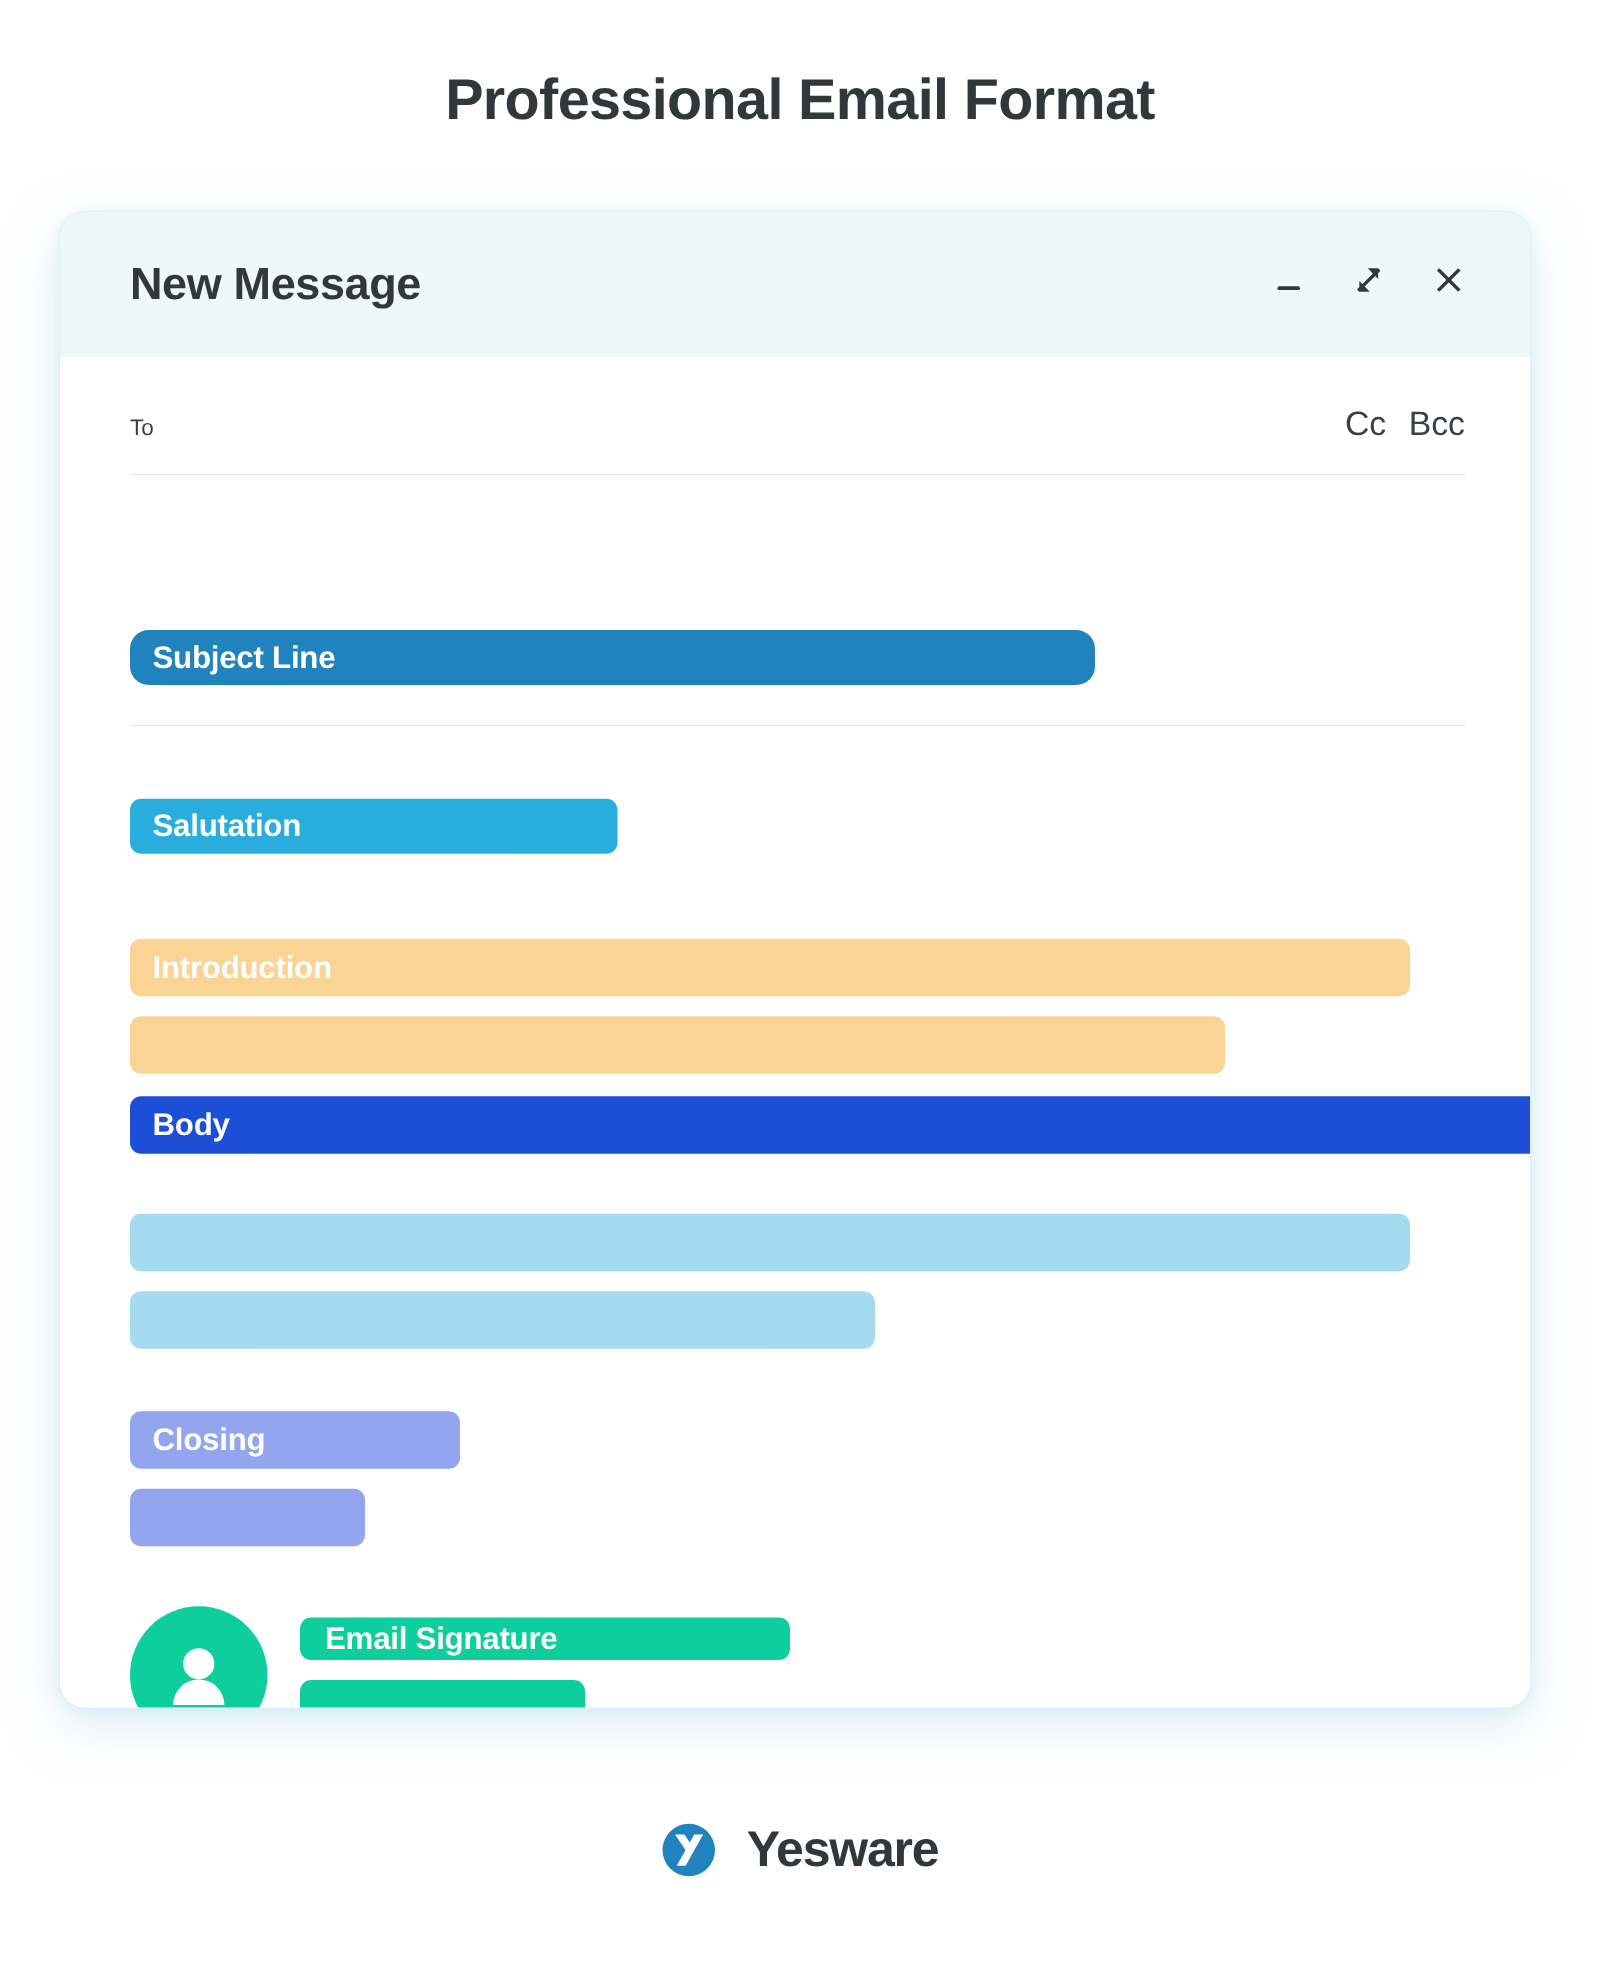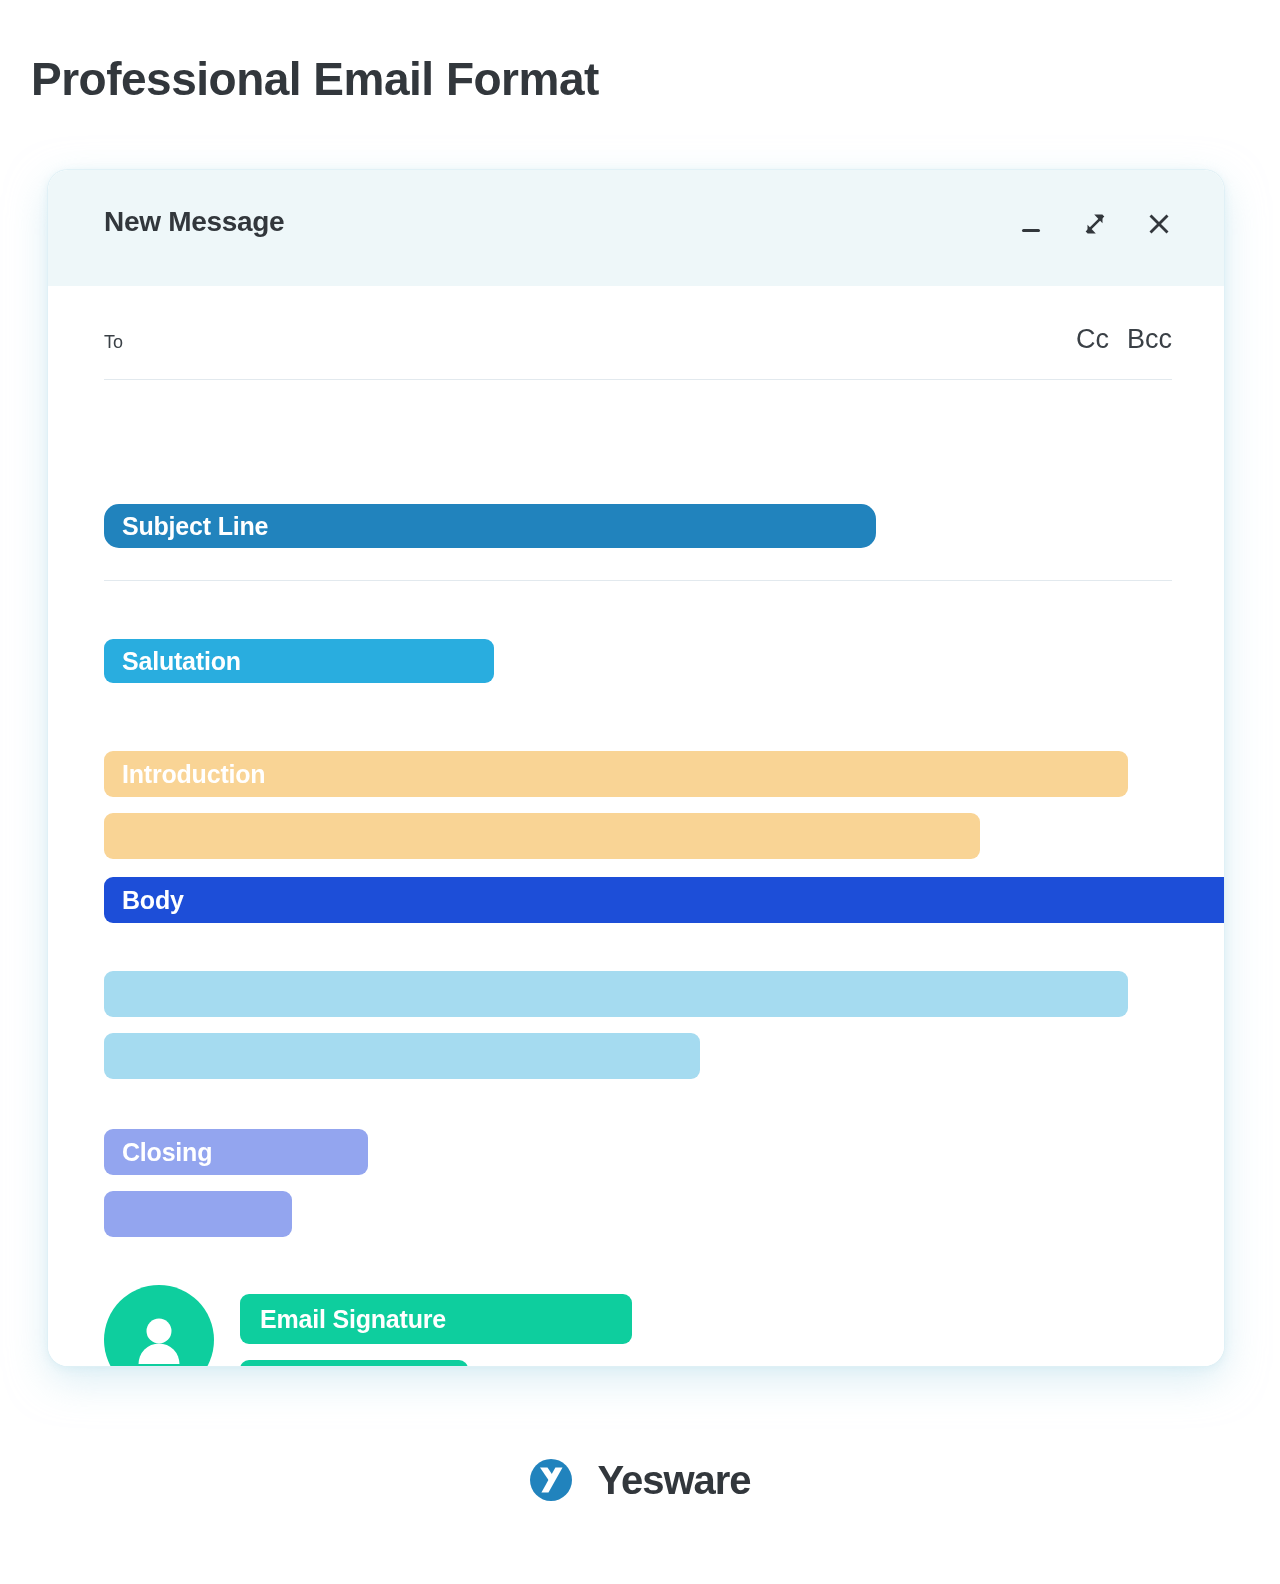--- a/index.html
+++ b/index.html
@@ -18,26 +18,26 @@
     height: 1584px;
     background: #ffffff;
   }
 
   
   .page-title {
     position: absolute;
     top: 50px;
     left: 0;
     width: 1280px;
+    text-align: center;
     font-size: 46px;
     font-weight: bold;
     letter-spacing: -0.5px;
     color: #32373c;
     line-height: 58px;
-    padding-left: 31px;
   }
 
   
   .email-card {
     position: absolute;
     left: 48px;
     top: 170px;
     width: 1176px;
     height: 1196px;
     background: #ffffff;
@@ -52,21 +52,21 @@
     position: relative;
     height: 116px;
     background: #eef7f9;
     border-radius: 20px 20px 0 0;
   }
 
   .card-header-title {
     position: absolute;
     left: 56px;
     top: 36px;
-    font-size: 28px;
+    font-size: 36px;
     font-weight: bold;
     letter-spacing: -0.3px;
     color: #32373c;
   }
 
   .window-controls {
     position: absolute;
     right: 46px;
     top: 32px;
     display: flex;
@@ -185,21 +185,21 @@
     background: #0ece9e;
     display: flex;
     align-items: center;
     padding-left: 20px;
     color: #ffffff;
     font-size: 25px;
     font-weight: bold;
     letter-spacing: -0.2px;
     white-space: nowrap;
   }
-  .sig-bar-1 { width: 392px; height: 50px; }
+  .sig-bar-1 { width: 392px; height: 34px; }
   .sig-bar-2 { width: 228px; height: 46px; }
 
   
   .footer-logo {
     position: absolute;
     left: 0;
     top: 1458px;
     width: 1280px;
     display: flex;
     align-items: center;

